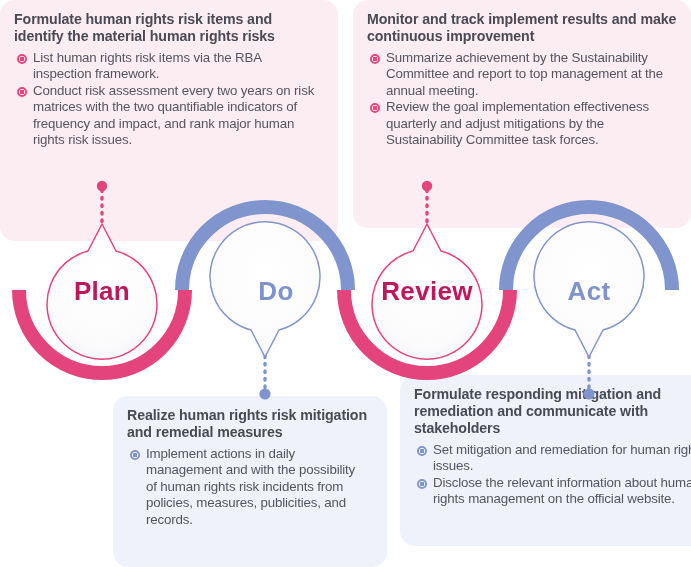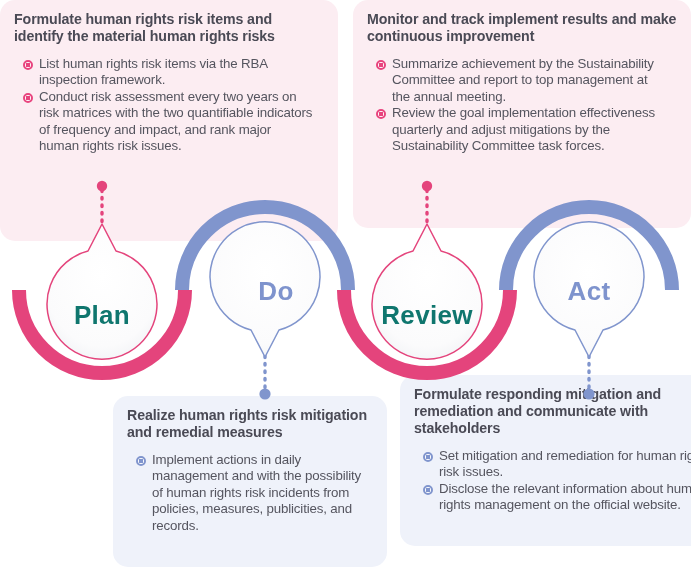--- a/index.html
+++ b/index.html
@@ -23,21 +23,21 @@
   .box-title{
     font-size:14.2px;
     font-weight:bold;
     line-height:17px;
     color:#4a4a55;
     letter-spacing:-0.1px;
     margin:0 0 1px 2px;
   }
   ul.blist{
     list-style:none;
-    margin:11px;padding:0;
+    margin:5px;padding:0;
   }
   ul.blist li{
     position:relative;
     padding-left:16px;
     font-size:13.3px;
     line-height:16.4px;
     color:#55555f;
     margin-bottom:0px;
     letter-spacing:-0.15px;
   }
@@ -71,21 +71,21 @@
     width:691px;height:230px;
   }
   .cyc-label{
     position:absolute;
     font-size:26px;
     font-weight:bold;
     letter-spacing:0.3px;
     transform:translate(-50%,-50%);
     white-space:nowrap;
   }
-  .cyc-label.pink{color:#0f766e;margin-top:24px;}
+  .cyc-label.pink{color:#be185d;}
   .cyc-label.blue{color:#7e93cd;}
   #lab-plan {left:102px; top:291px;}
   #lab-do   {left:248px; top:291px;margin-left:28px;}
   #lab-check{left:427px; top:291px;}
   #lab-act  {left:589px; top:291px;}
 </style>
 </head>
 <body>
 
 <div class="box pink" id="box-plan">

